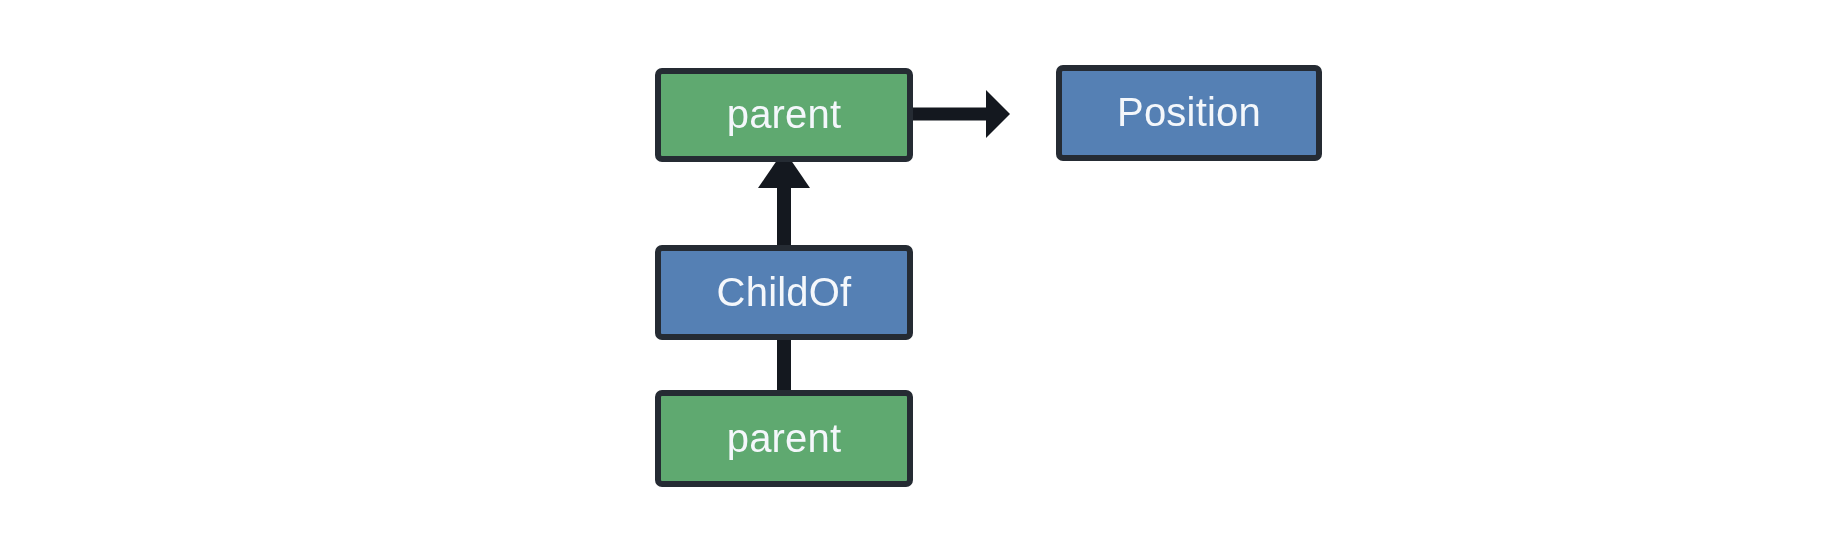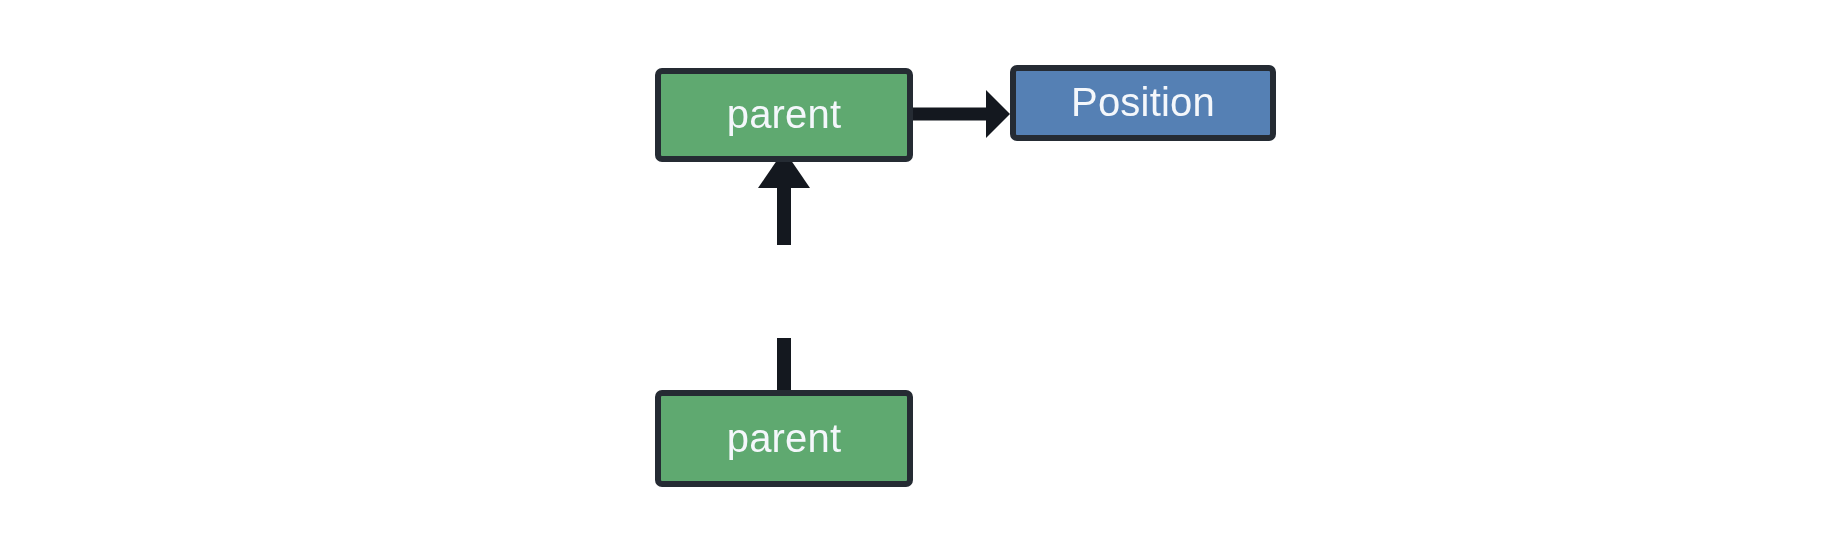--- a/index.html
+++ b/index.html
@@ -43,21 +43,21 @@
     line-height: 1;
     white-space: nowrap;
     user-select: none;
   }
   .node-label {
     display: block;
     transform: translateY(-1px);
   }
   
   #node-parent   { left: 655px; top: 68px;  width: 258px; height: 94px; }
-  #node-position { left: 1010px; top: 65px; width: 266px; height: 76px; }
+  #node-position { left: 1056px; top: 65px; width: 266px; height: 96px; }
   #node-childof  { left: 655px; top: 245px; width: 258px; height: 95px; }
   #node-child    { left: 655px; top: 390px; width: 258px; height: 97px; }
 </style>
 </head>
 <body>
 
 <div id="diagram-root">
 
   <svg id="diagram-svg" viewBox="0 0 1830 548" xmlns="http://www.w3.org/2000/svg">
 
@@ -77,18 +77,21 @@
   </svg>
 
   <div class="node-box" id="node-parent" style="background:#5fa970; border-color:#252b33;">
     <span class="node-label">parent</span>
   </div>
 
   <div class="node-box" id="node-position" style="background:#5580b4; border-color:#252b33;">
     <span class="node-label">Position</span>
   </div>
 
+  <div class="node-box" id="node-childof" style="background:#5580b4; border-color:#252b33;">
+    <span class="node-label">ChildOf</span>
+  </div>
 
   <div class="node-box" id="node-child" style="background:#5fa970; border-color:#252b33;">
     <span class="node-label">parent</span>
   </div>
 
 </div>
 
 </body></html>

